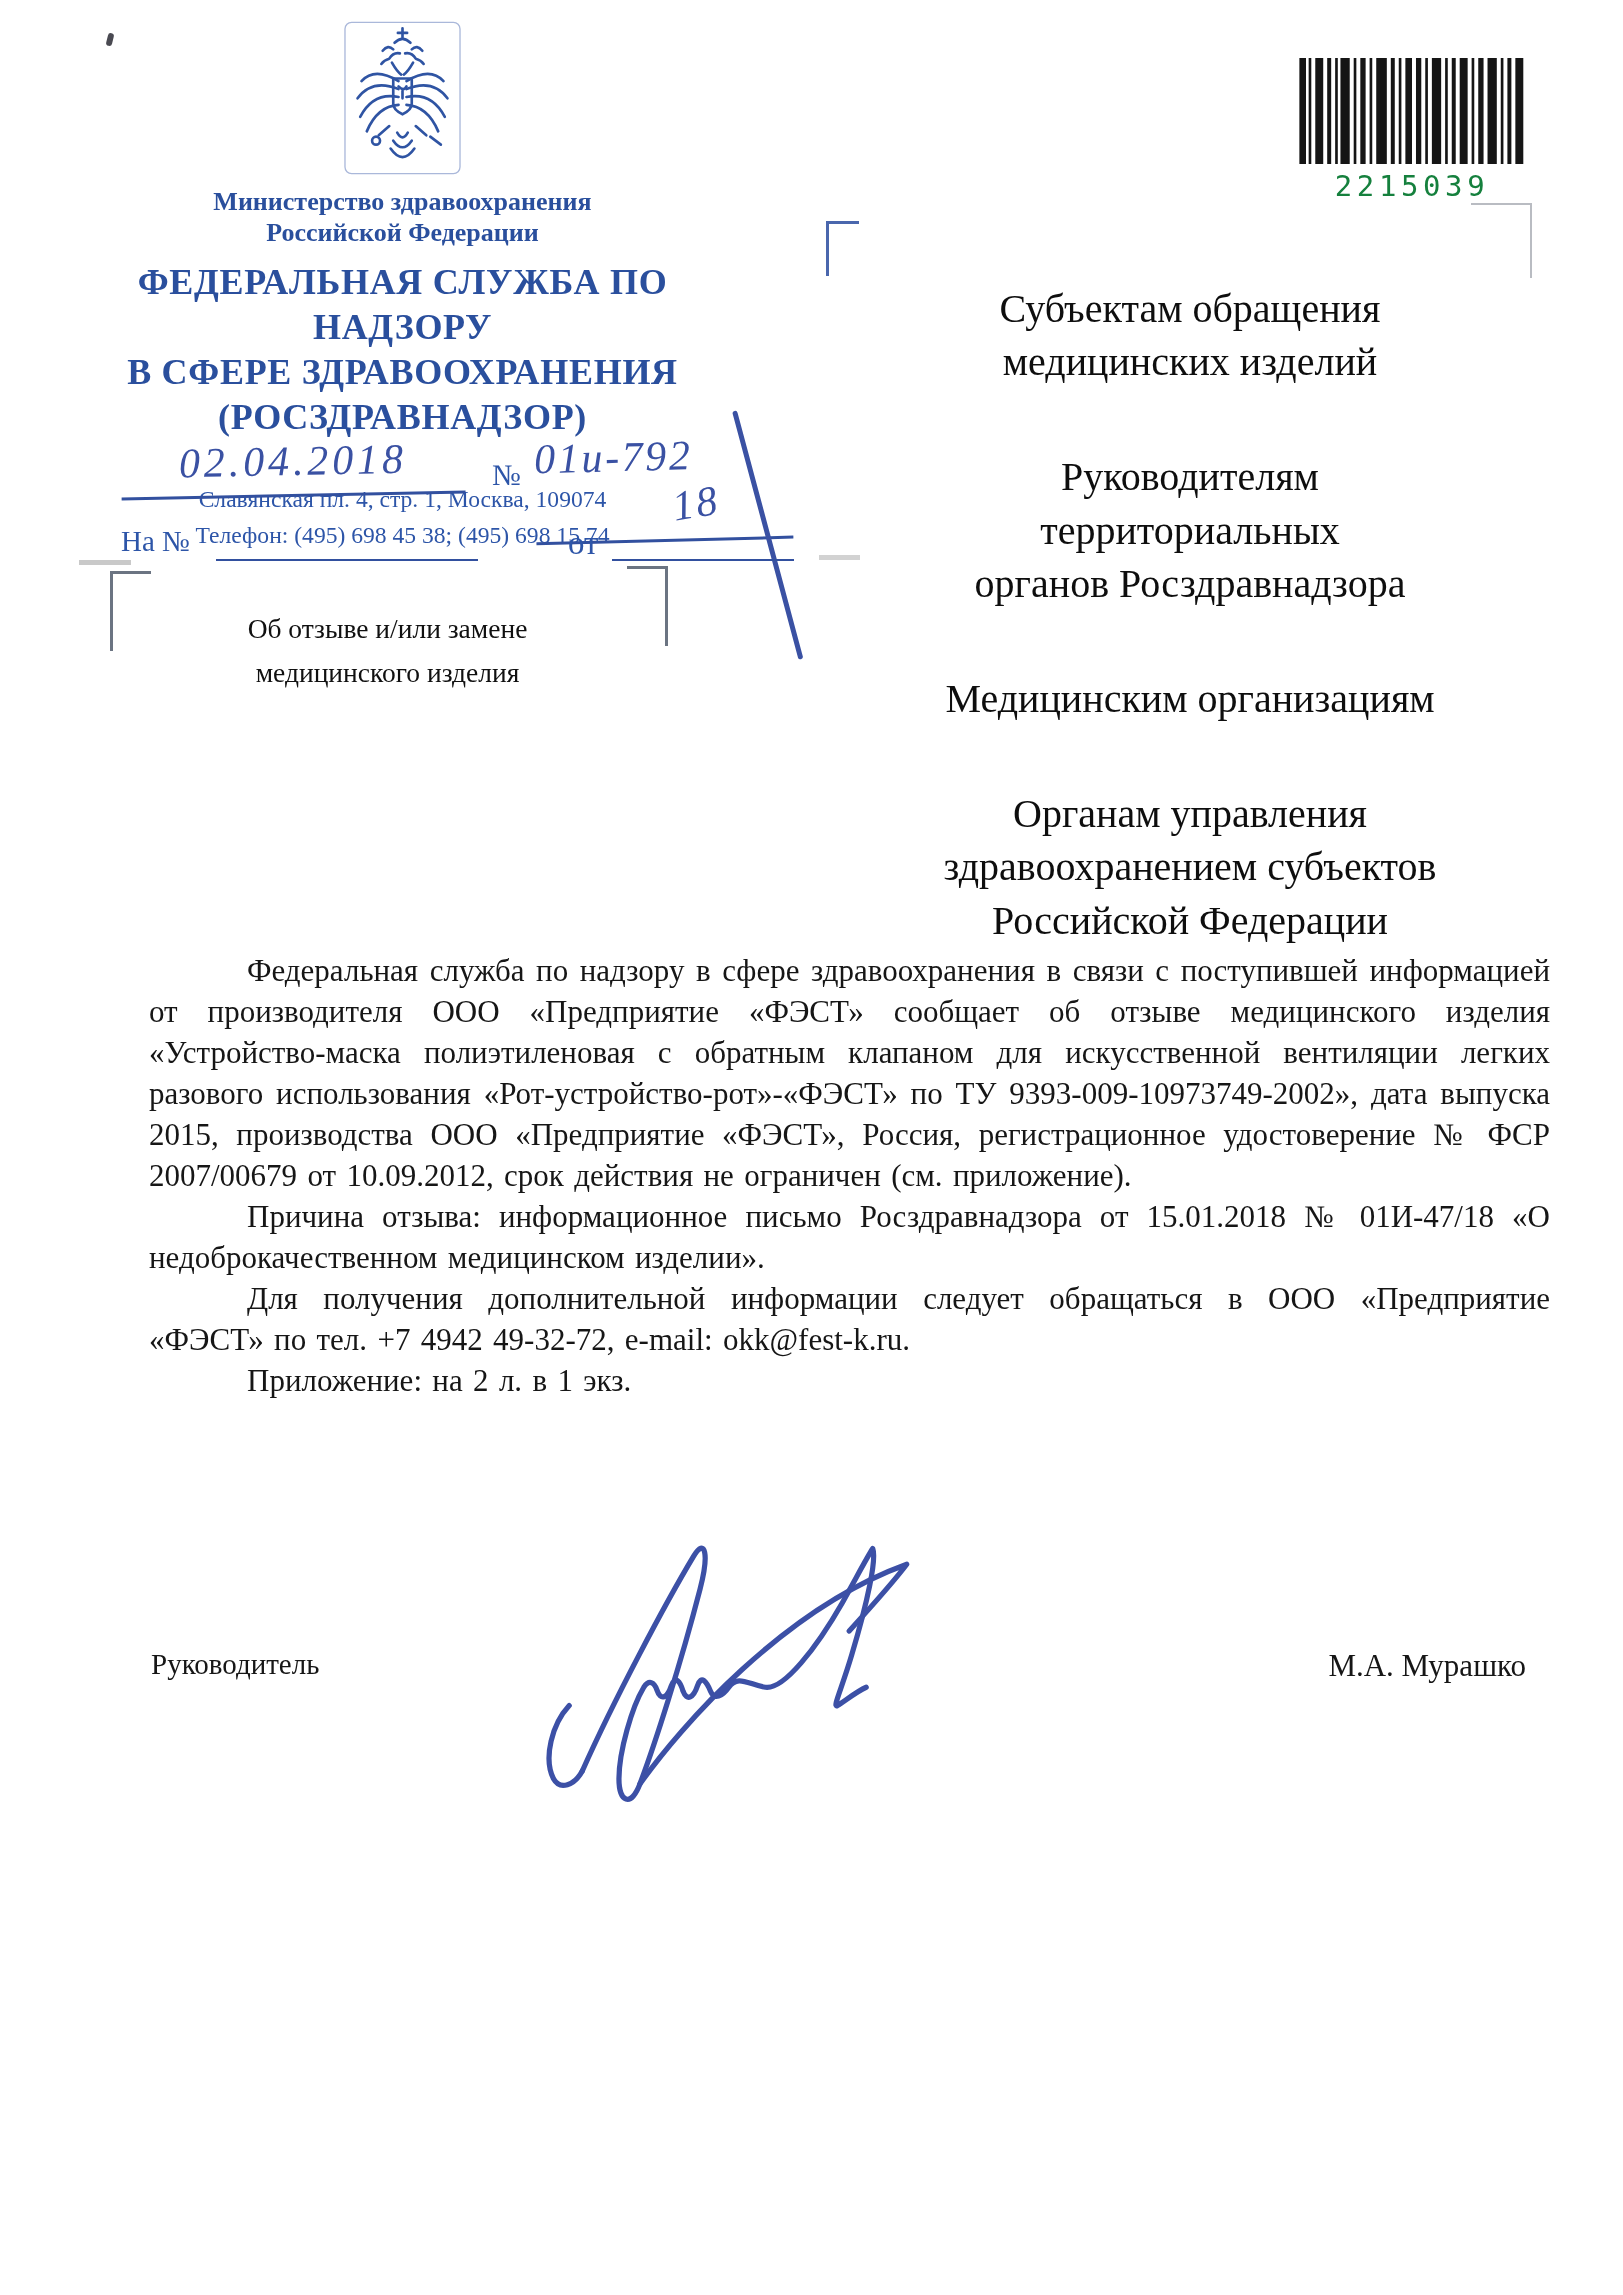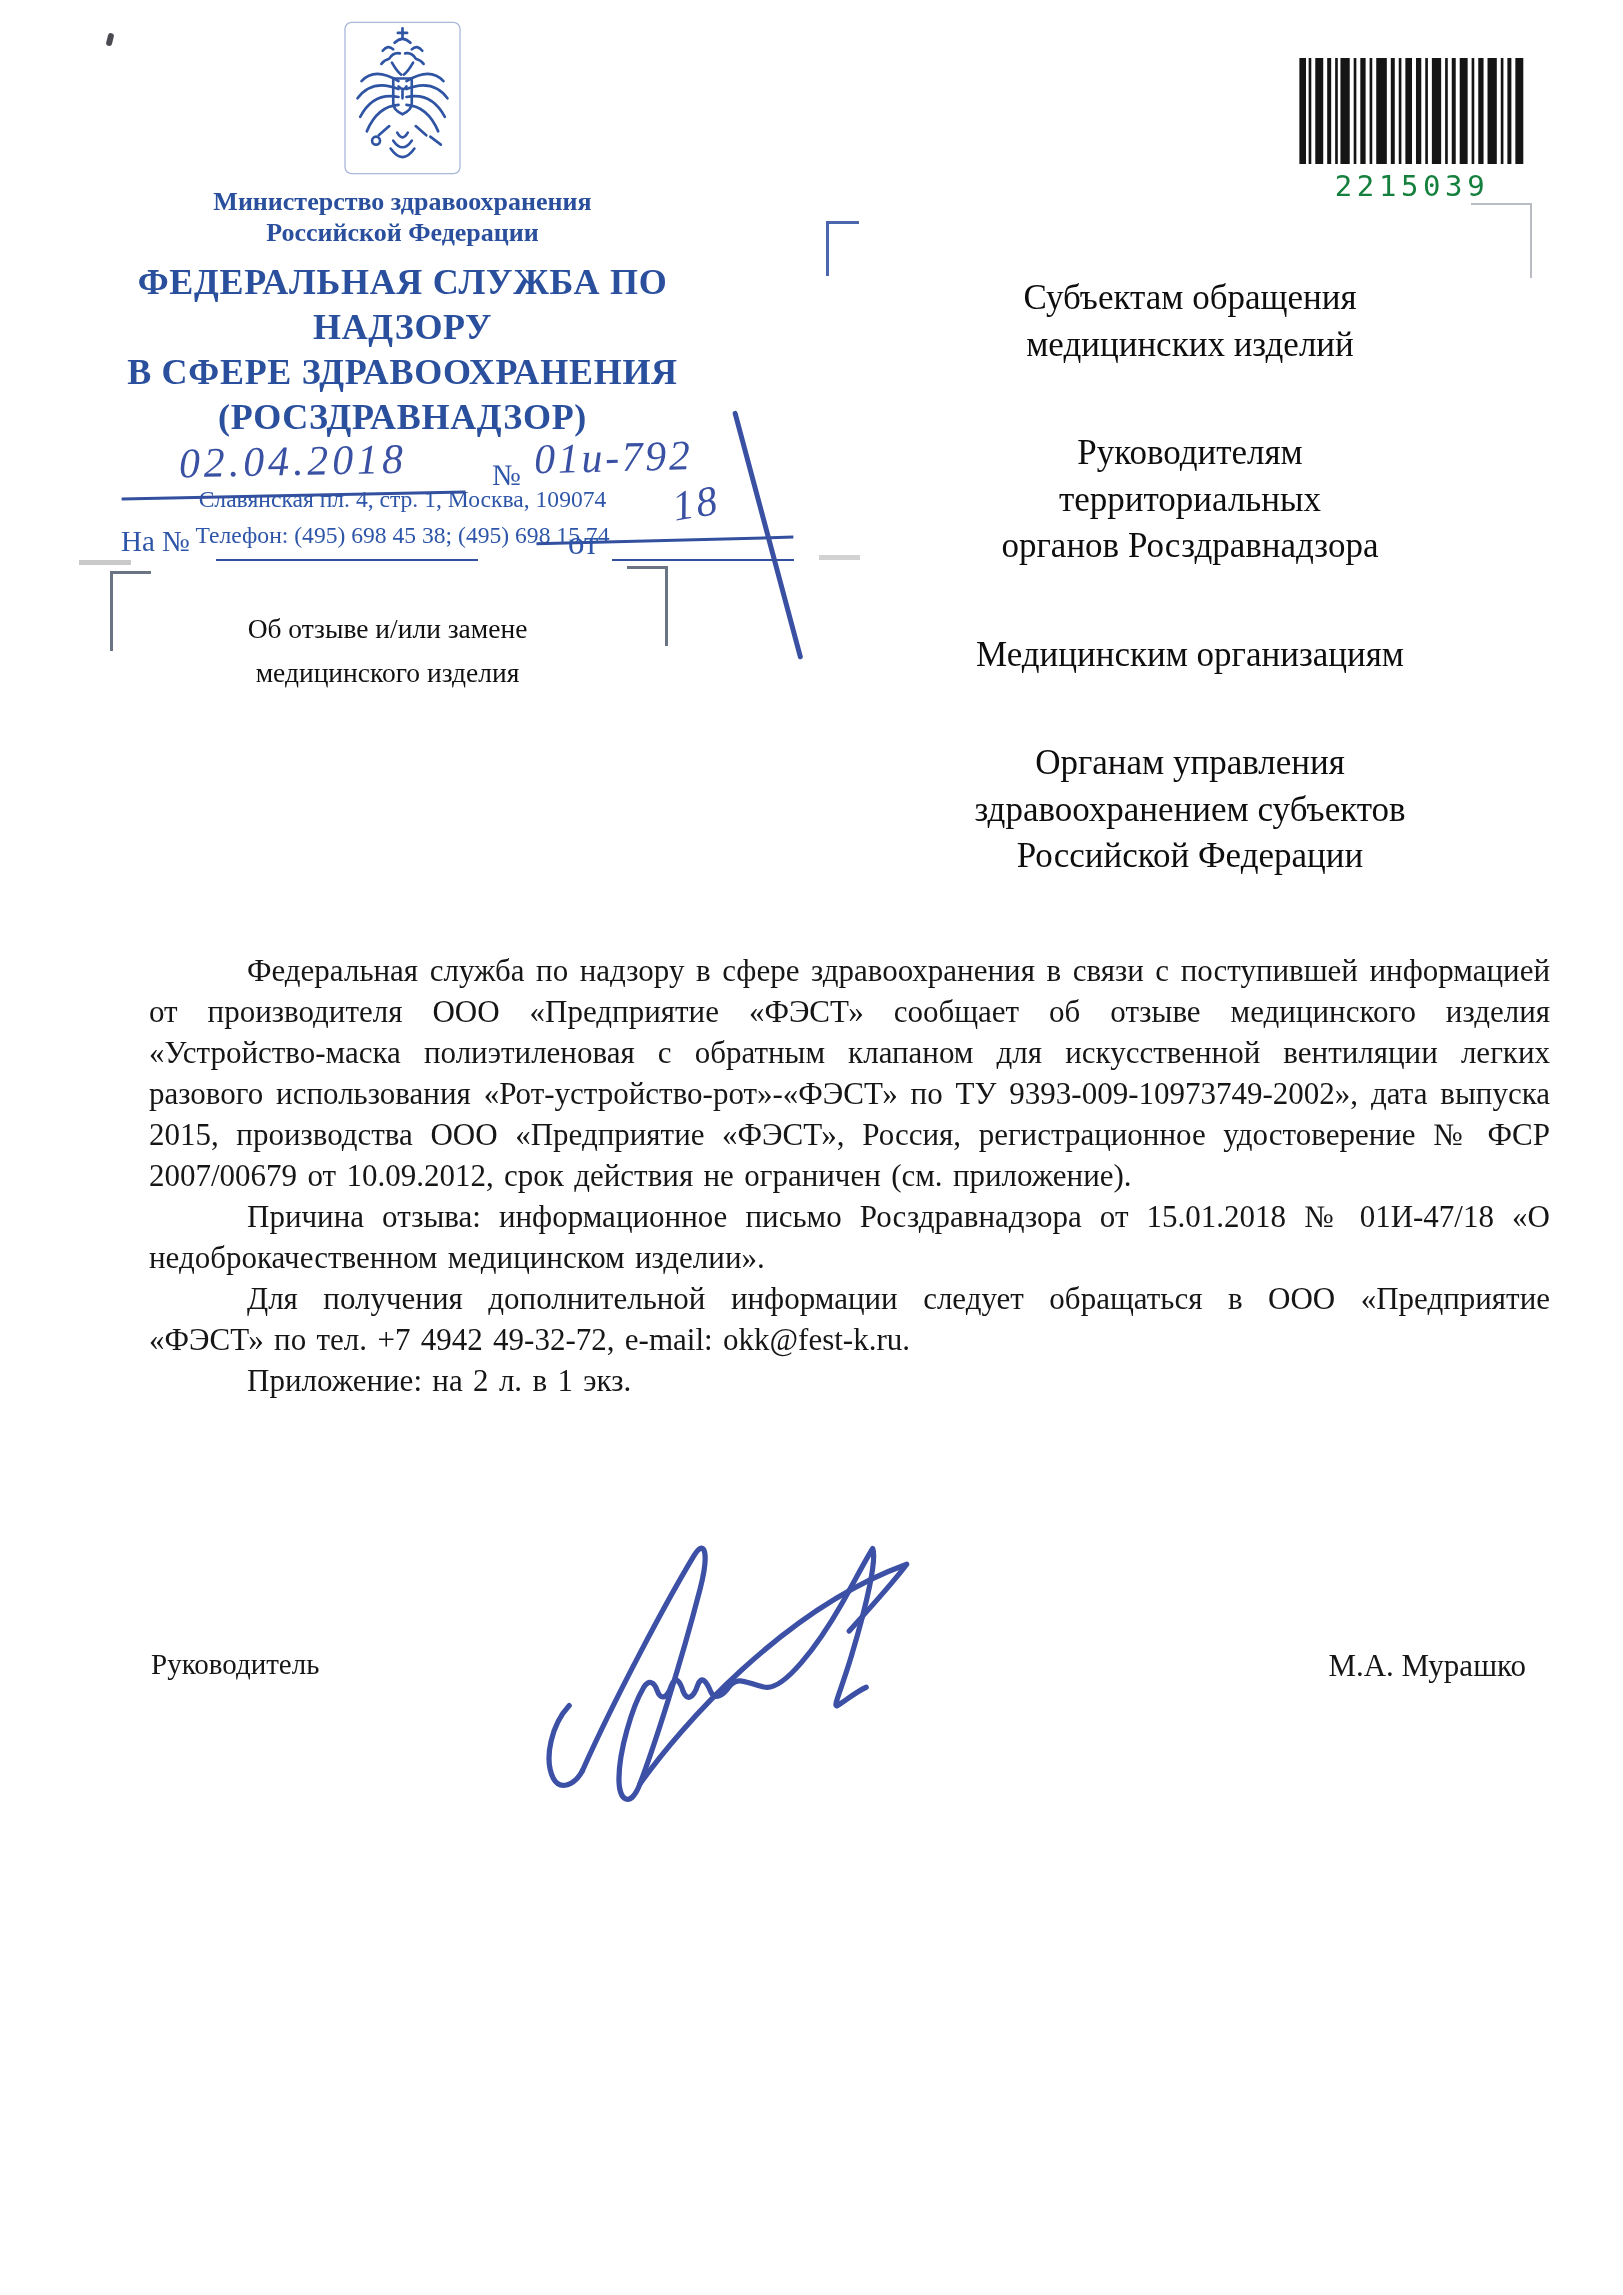--- a/index.html
+++ b/index.html
@@ -87,23 +87,23 @@
   
   .barcode-wrap { position:absolute; left:1299px; top:58px; width:226px; text-align:center; }
   .barcode-number {
     margin-top:2.6px;
     font-family:"DejaVu Sans Mono", monospace;
     font-size:29px; letter-spacing:4.6px; color:#15803d;
   }
 
   
   .recipients {
-    position:absolute; left:859px; top:275px; width:662px;
-    text-align:center;
-    font-size:35px; line-height:1.33; color:#0e0e0e;
+    position:absolute; left:859px; top:282px; width:662px;
+    text-align:center;
+    font-size:40px; line-height:1.33; color:#0e0e0e;
   }
   .recipient { white-space:pre-line; margin-bottom:62px; }
 
   
   .body-text {
     position:absolute; left:149px; top:950px; width:1401px;
     font-size:31px; line-height:41px;
     text-align:justify;
   }
   .body-text p { margin:0; text-indent:98px; word-spacing:2.6px; }

